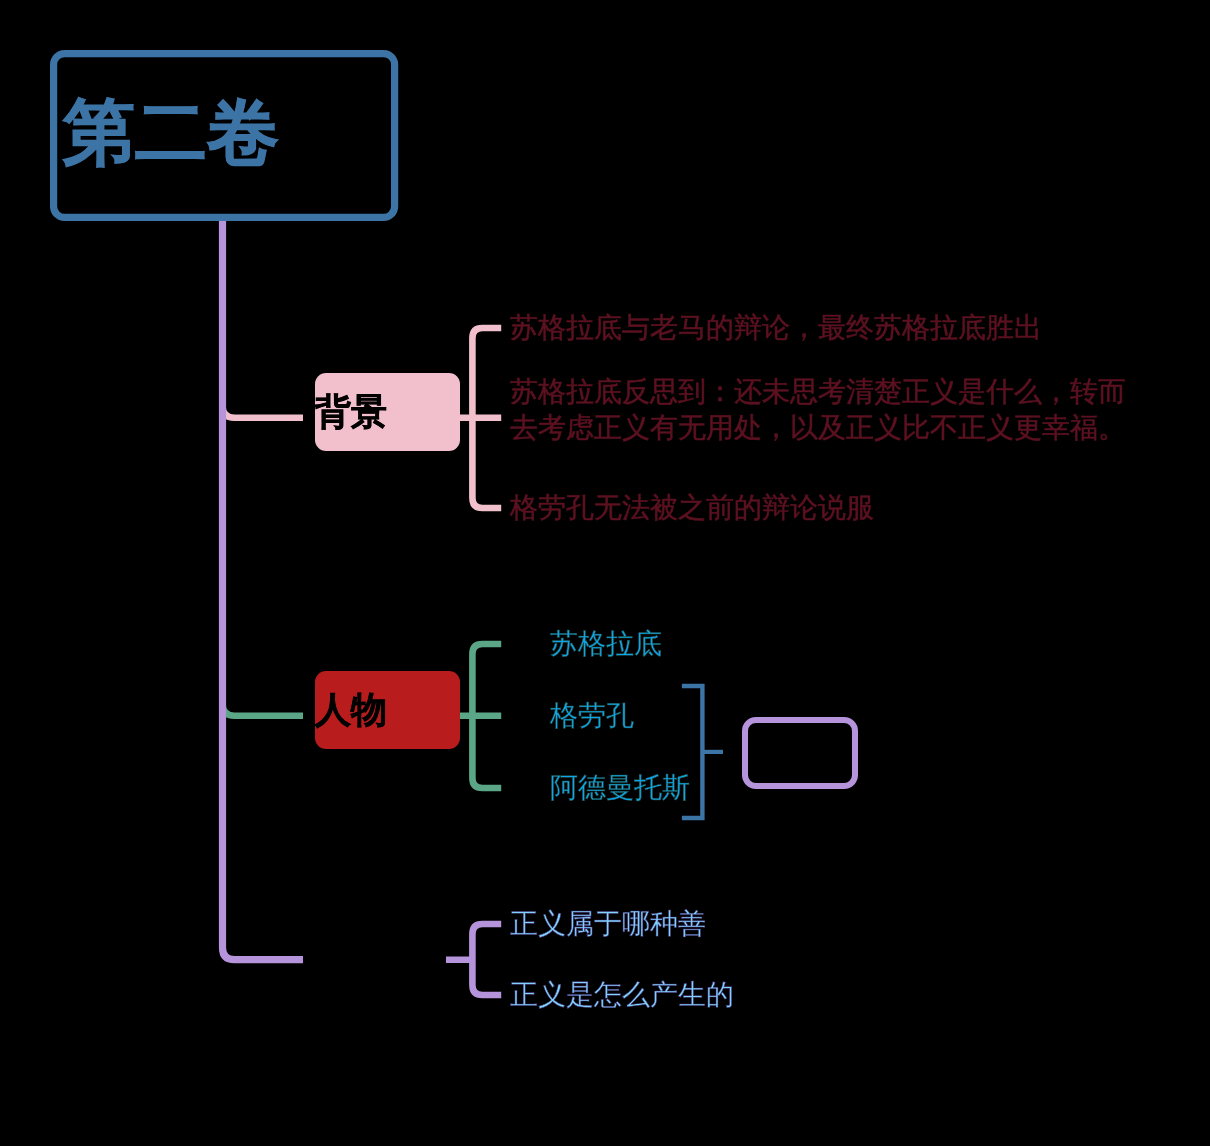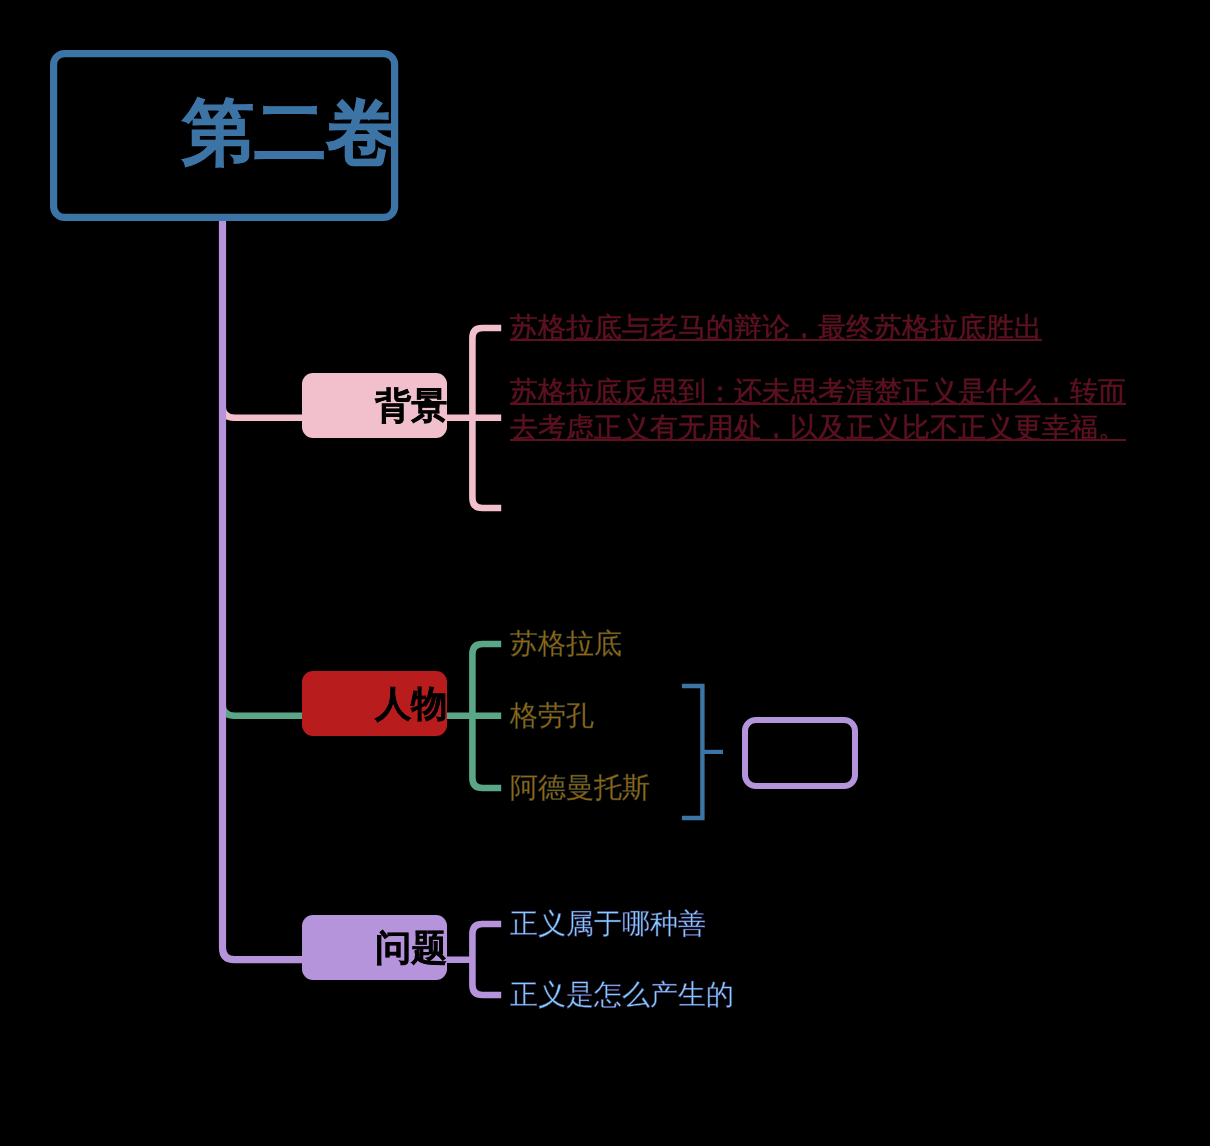--- a/index.html
+++ b/index.html
@@ -6,35 +6,35 @@
   html,body{margin:0;padding:0;}
   body{
     width:1210px;height:1146px;
     background:#000000;
     overflow:hidden;
     font-family:"Liberation Sans",sans-serif;
     -webkit-font-smoothing:none;
   }
   #canvas{position:relative;width:1210px;height:1146px;transform:translateZ(0);}
   svg.links{position:absolute;left:0;top:0;width:1210px;height:1146px;overflow:visible;}
-  .node{position:absolute;display:flex;align-items:center;justify-content:flex-end;box-sizing:border-box;}
+  .node{position:absolute;display:flex;align-items:center;justify-content:flex-start;box-sizing:border-box;margin-left:13px;}
 
   #root-node{left:50px;top:49.9px;width:348.3px;height:171.4px;
     border-radius:14px;}
   #root-node .lbl{color:#3D74A6;font-size:72px;font-weight:bold;line-height:1;position:relative;top:-4px;-webkit-text-stroke:1px #3D74A6;transform:translateZ(0);}
 
-  .branch{width:145.2px;height:65px;border-radius:11px;left:302px;}
+  .branch{width:145.2px;height:78px;border-radius:11px;left:302px;}
   .branch .lbl{color:#000000;font-size:36px;font-weight:bold;line-height:1;-webkit-text-stroke:0.55px #000000;transform:translateZ(0);}
   #branch-background{top:373.4px;background:#F2BFCC;}
   #branch-people{top:671.2px;background:#b91c1c;}
   #branch-questions{top:915.4px;background:#B694DB;}
 
   .leaf{position:absolute;white-space:pre;font-size:28px;line-height:36px;left:510px;}
-  .leaf.bg{color:#5C1120;text-decoration:underline;-webkit-text-stroke:0.5px #5C1120;}
-  .leaf.pe{color:#a16207;-webkit-text-stroke:0.5px #254434;}
+  .leaf.bg{color:#5C1120;-webkit-text-stroke:0.5px #5C1120;}
+  .leaf.pe{color:#0ea5e9;margin-left:40px;-webkit-text-stroke:0.5px #254434;}
   .leaf.qu{color:#7dd3fc;-webkit-text-stroke:0.5px #46276E;}
 
   #ghost-box{position:absolute;box-sizing:border-box;left:741.8px;top:717.2px;
     width:116.4px;height:71.4px;border:6px solid #B694DB;border-radius:14px;
     display:flex;align-items:center;justify-content:center;}
   #ghost-box .ghost-lbl{color:#B694DB;font-size:28px;line-height:1;}
 </style>
 </head>
 <body>
 
@@ -69,27 +69,25 @@
   <div class="node" id="root-node">
     <span class="lbl">第二卷</span>
   </div>
 
   <div class="node branch" id="branch-background">
     <span class="lbl">背景</span>
   </div>
   <div class="node branch" id="branch-people">
     <span class="lbl">人物</span>
   </div>
-  <div class="node branch" id="branch-questions">
-    <span class="lbl">问题</span>
-  </div>
 
   <div class="leaf bg" style="top:310px">苏格拉底与老马的辩论，最终苏格拉底胜出</div>
   <div class="leaf bg" style="top:374px">苏格拉底反思到：还未思考清楚正义是什么，转而
 去考虑正义有无用处，以及正义比不正义更幸福。</div>
+  <div class="leaf bg" style="top:490px">格劳孔无法被之前的辩论说服</div>
 
   <div class="leaf pe" style="top:626px">苏格拉底</div>
   <div class="leaf pe" style="top:698px">格劳孔</div>
   <div class="leaf pe" style="top:770px">阿德曼托斯</div>
 
   <div class="leaf qu" style="top:906px">正义属于哪种善</div>
   <div class="leaf qu" style="top:977px">正义是怎么产生的</div>
 
   <div id="ghost-box">
     <span class="ghost-lbl"></span>

